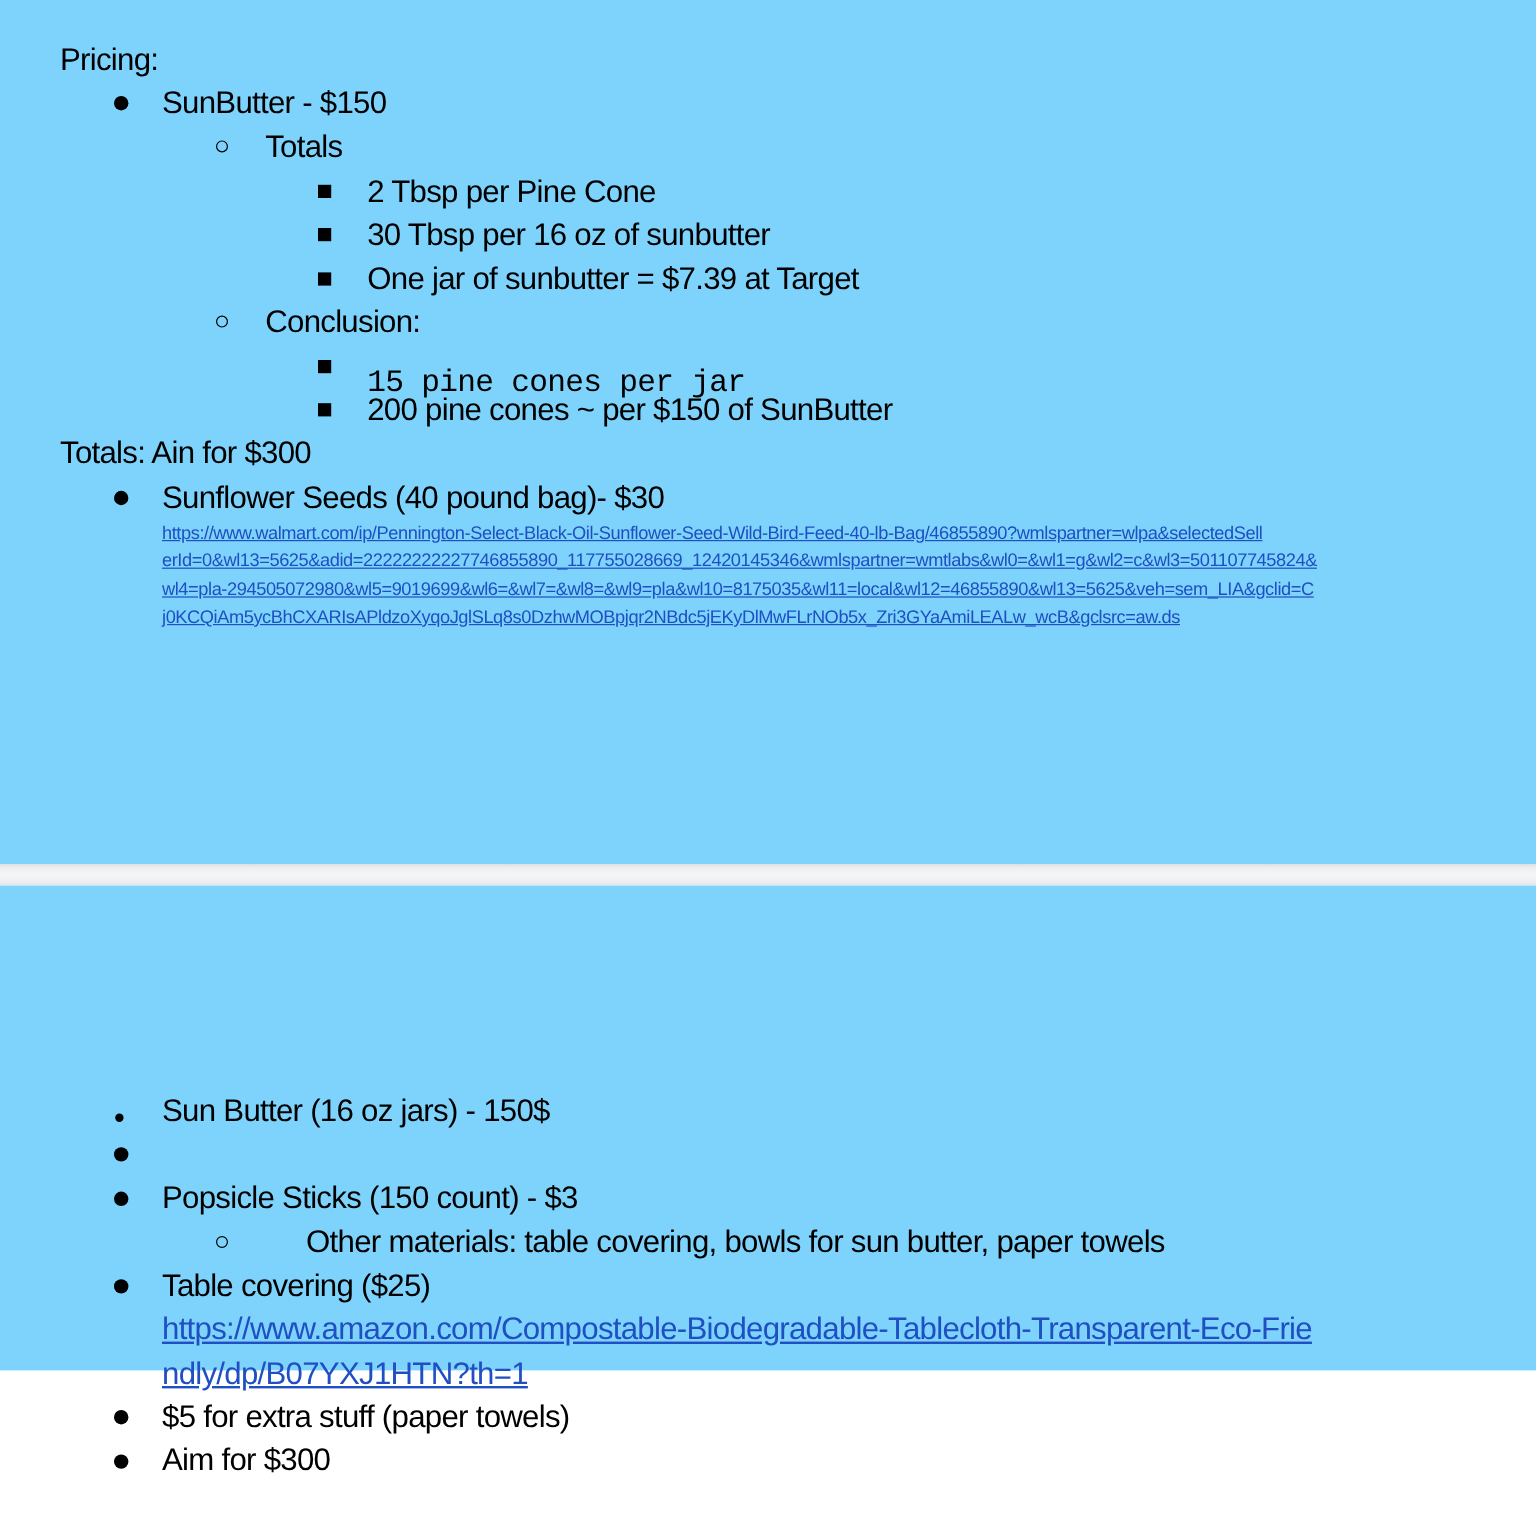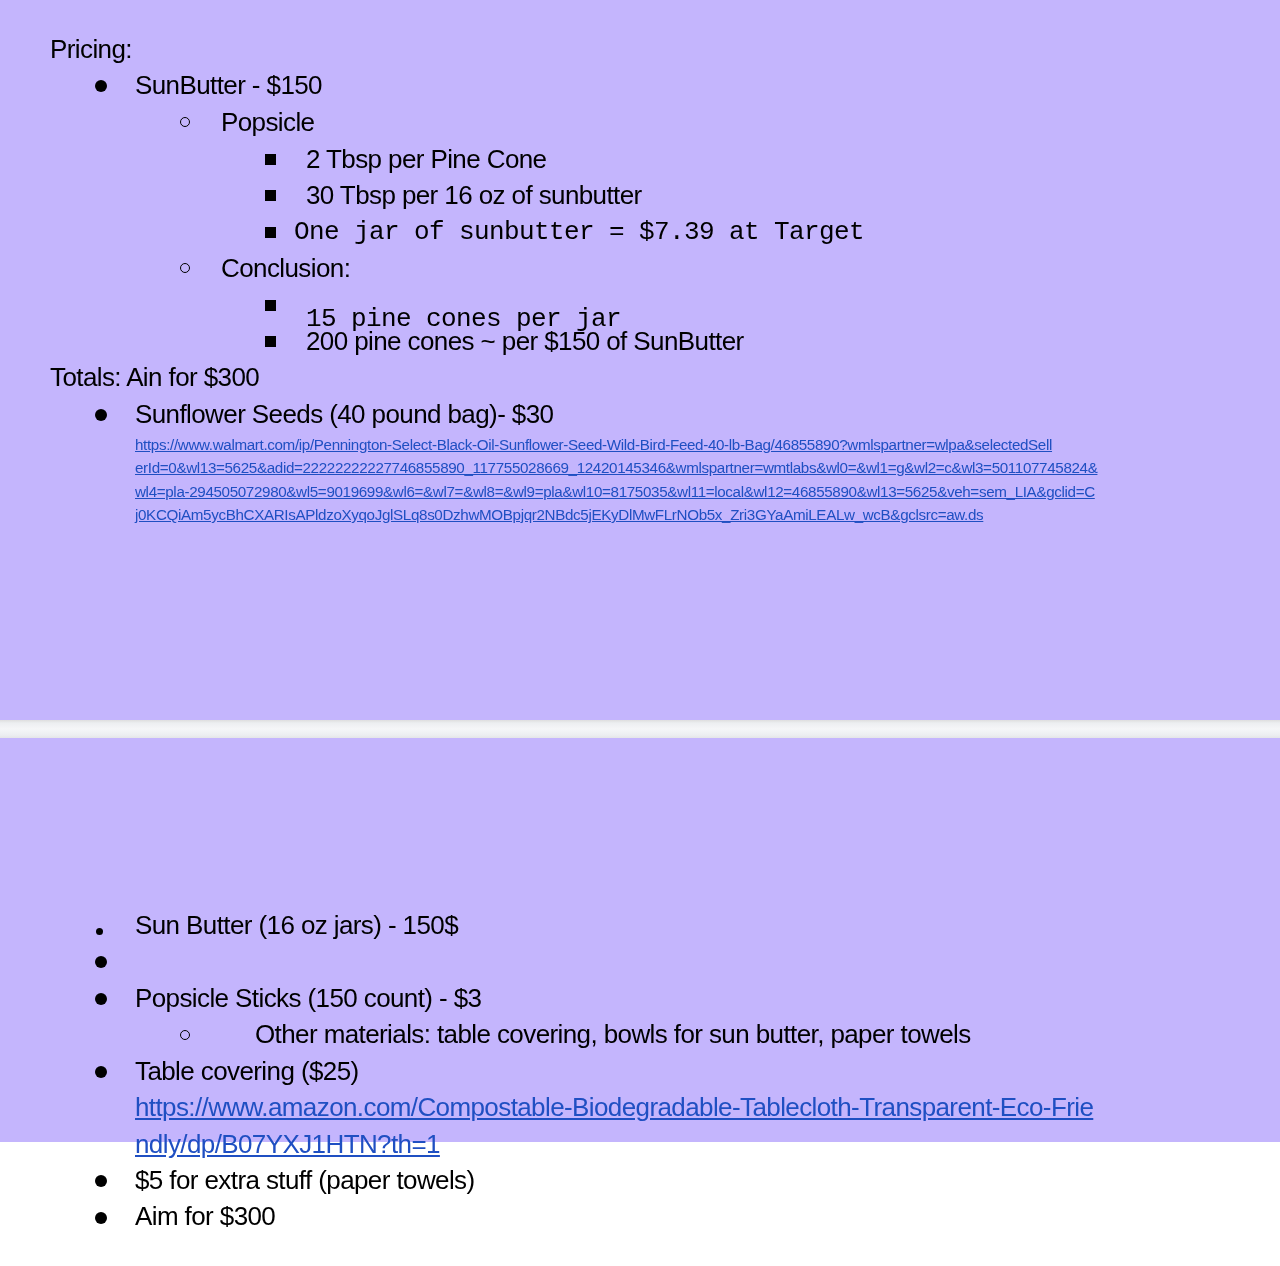--- a/index.html
+++ b/index.html
@@ -1,20 +1,20 @@
 <!DOCTYPE html>
 <html><head>
   <meta charset="utf-8">
   <style>
     html, body { margin: 0; padding: 0; background: #ffffff; }
     body {
       width: 1280px; height: 1266px; position: relative; overflow: hidden;
       font-family: "Liberation Sans", sans-serif; color: #000;
     }
-    .page { position: absolute; left: 0; width: 1280px; background: #c4b5fd; }
+    .page { position: absolute; left: 0; width: 1280px; background: #7dd3fc; }
     .page1 { top: 0; height: 720px; }
     .page-gap {
       position: absolute; left: 0; top: 720px; width: 1280px; height: 18px;
       background: linear-gradient(#dedede 0px, #eceef1 3px, #f5f6f8 9px, #eceef1 15px, #e4e5e8 18px);
     }
     .page2 { top: 738px; height: 404px; }
     .line {
       position: absolute; font-size: 26px; font-weight: 400; letter-spacing: -0.6px;
       white-space: nowrap; line-height: 36px;
     }
@@ -35,30 +35,30 @@
 </head>
 <body>
 
 <div class="page page1">
   <div class="line" style="left:50px; top:31px;">Pricing:</div>
 
   <span class="bullet disc" style="left:95px; top:80px;"></span>
   <div class="line" style="left:135px; top:67px;">SunButter - $150</div>
 
   <span class="bullet circle" style="left:180px; top:117px;"></span>
-  <div class="line" style="left:221px; top:104px;">Popsicle</div>
+  <div class="line" style="left:221px; top:104px;">Totals</div>
 
   <span class="bullet square" style="left:265px; top:154px;"></span>
   <div class="line" style="left:306px; top:141px;">2 Tbsp per Pine Cone</div>
 
   <span class="bullet square" style="left:265px; top:190px;"></span>
   <div class="line" style="left:306px; top:177px;">30 Tbsp per 16 oz  of sunbutter</div>
 
   <span class="bullet square" style="left:265px; top:227px;"></span>
-  <div class="line" style="left:294px; top:214px;font-family:Liberation Mono, monospace;">One jar of sunbutter = $7.39 at Target</div>
+  <div class="line" style="left:306px; top:214px;">One jar of sunbutter = $7.39 at Target</div>
 
   <span class="bullet circle" style="left:180px; top:263px;"></span>
   <div class="line" style="left:221px; top:250px;">Conclusion:</div>
 
   <span class="bullet square" style="left:265px; top:300px;"></span>
   <div class="line" style="left:306px; top:301px;font-family:Liberation Mono, monospace;">15 pine cones per jar</div>
 
   <span class="bullet square" style="left:265px; top:336px;"></span>
   <div class="line" style="left:306px; top:323px;">200 pine cones ~ per $150 of SunButter</div>
 

